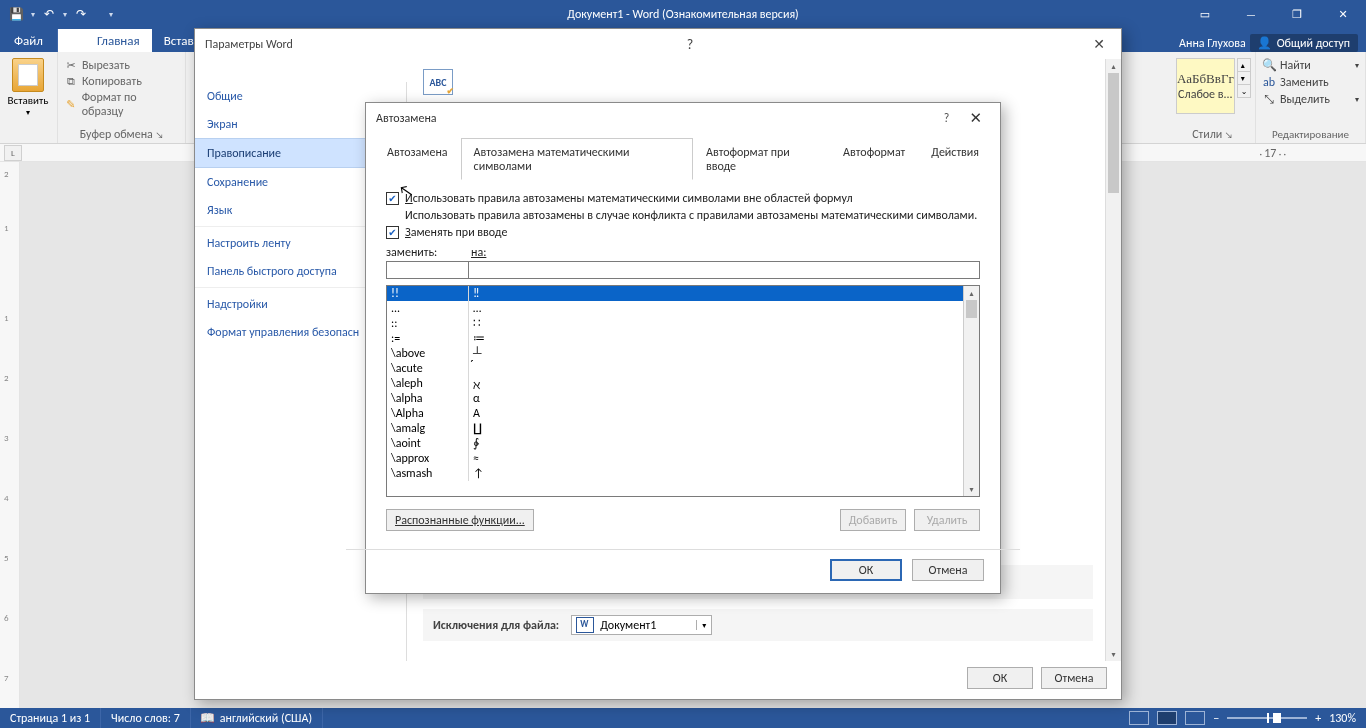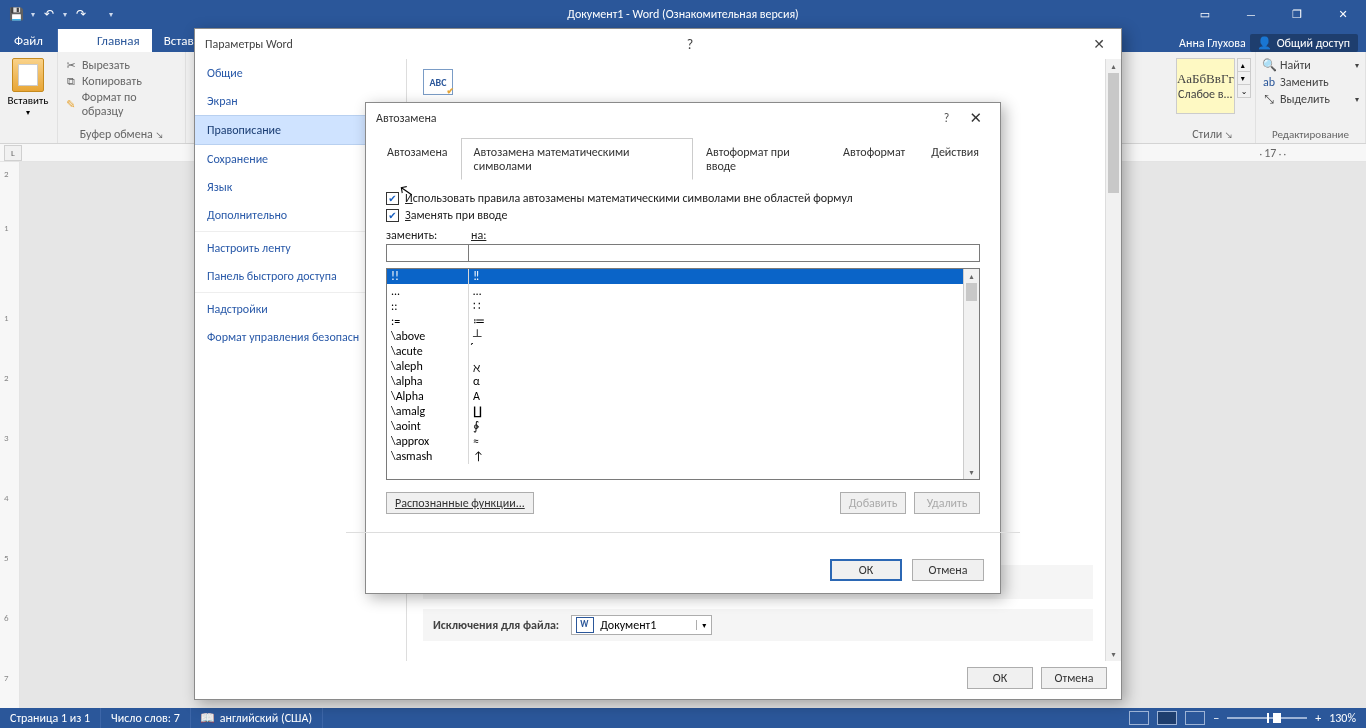--- a/index.html
+++ b/index.html
@@ -51,21 +51,21 @@
   .zoom-track{width:80px;height:2px;background:#9db3d6;position:relative;}
   .zoom-track::before{content:"";position:absolute;left:40px;top:-4px;width:2px;height:10px;background:#fff;}
   .zoom-thumb{position:absolute;left:46px;top:-4px;width:8px;height:10px;background:#fff;}
   
   .modal{position:absolute;background:#fff;border:1px solid #8a8a8a;box-shadow:4px 4px 14px rgba(0,0,0,.3);}
   .modal-title{height:30px;display:flex;align-items:center;padding:0 10px;font-size:12px;color:#444;}
   .modal-close{margin-left:auto;font-size:14px;color:#444;padding:0 6px;}
   
   .options-modal{left:194px;top:28px;width:928px;height:672px;}
   .options-body{display:flex;height:602px;}
-  .options-sidebar{width:212px;border-right:1px solid #ddd;background:#fff;}
+  .options-sidebar{width:212px;border-right:1px solid #ddd;background:#fff;margin-top:23px;}
   .opt-item{padding:7px 12px;color:#2a5aa9;font-size:12px;cursor:default;}
   .opt-item.active{background:#cfe3ff;border-top:1px solid #b8d0f0;border-bottom:1px solid #b8d0f0;color:#1a3d73;}
   .options-main{flex:1;background:#fff;padding:10px 0 10px 16px;position:relative;overflow:hidden;}
   .options-header{display:flex;align-items:center;gap:10px;}
   .abc-icon{width:30px;height:26px;border:1px solid #7a9cc6;background:#fff;display:flex;flex-direction:column;align-items:center;justify-content:center;font-size:10px;font-weight:bold;color:#2b579a;position:relative;}
   .abc-icon::after{content:"✔";position:absolute;right:-2px;bottom:-2px;color:#e8a636;font-size:9px;}
   .options-scroll{position:absolute;right:0;top:0;bottom:0;width:16px;background:#f1f1f1;border-left:1px solid #ddd;}
   .options-scroll .thumb{position:absolute;left:2px;right:2px;top:14px;height:120px;background:#c8c8c8;}
   .options-scroll .arr{position:absolute;left:0;right:0;height:14px;display:flex;align-items:center;justify-content:center;font-size:8px;color:#666;}
   .opt-section{margin-top:470px;padding-right:28px;}
@@ -258,21 +258,20 @@
     <span class="modal-close">?</span>
     <span class="modal-close">✕</span>
   </div>
   <div class="options-body">
     <div class="options-sidebar">
       <div class="opt-item">Общие</div>
       <div class="opt-item">Экран</div>
       <div class="opt-item active">Правописание</div>
       <div class="opt-item">Сохранение</div>
       <div class="opt-item">Язык</div>
-      <div class="opt-item">Дополнительно</div>
       <div style="border-top:1px solid #eee;margin:2px 0;"></div>
       <div class="opt-item">Настроить ленту</div>
       <div class="opt-item">Панель быстрого доступа</div>
       <div style="border-top:1px solid #eee;margin:2px 0;"></div>
       <div class="opt-item">Надстройки</div>
       <div class="opt-item">Формат управления безопасн</div>
     </div>
     <div class="options-main">
       <div class="options-header">
         <div class="abc-icon">ABC</div>
@@ -314,20 +313,21 @@
     <div class="ac-tab active">Автозамена математическими символами</div>
     <div class="ac-tab">Автоформат при вводе</div>
     <div class="ac-tab">Автоформат</div>
     <div class="ac-tab">Действия</div>
   </div>
   <div class="ac-body">
     <div class="chk">
       <span class="chkbox">✔</span>
       <span class="chk-label"><span class="under">И</span><span>спользовать правила автозамены математическими символами вне областей формул</span></span>
     </div>
+    <div style="padding-left:19px;color:#222;font-size:12px;">Использовать правила автозамены в случае конфликта с правилами автозамены математическими символами.</div>
     <div class="chk">
       <span class="chkbox">✔</span>
       <span class="chk-label"><span class="under">З</span><span>аменять при вводе</span></span>
     </div>
     <div class="repl-head">
       <span class="lbl"><span>заменить:</span></span>
       <span class="lbl"><span class="under">на:</span></span>
     </div>
     <div class="repl-inputs">
       <input value="" style="">

